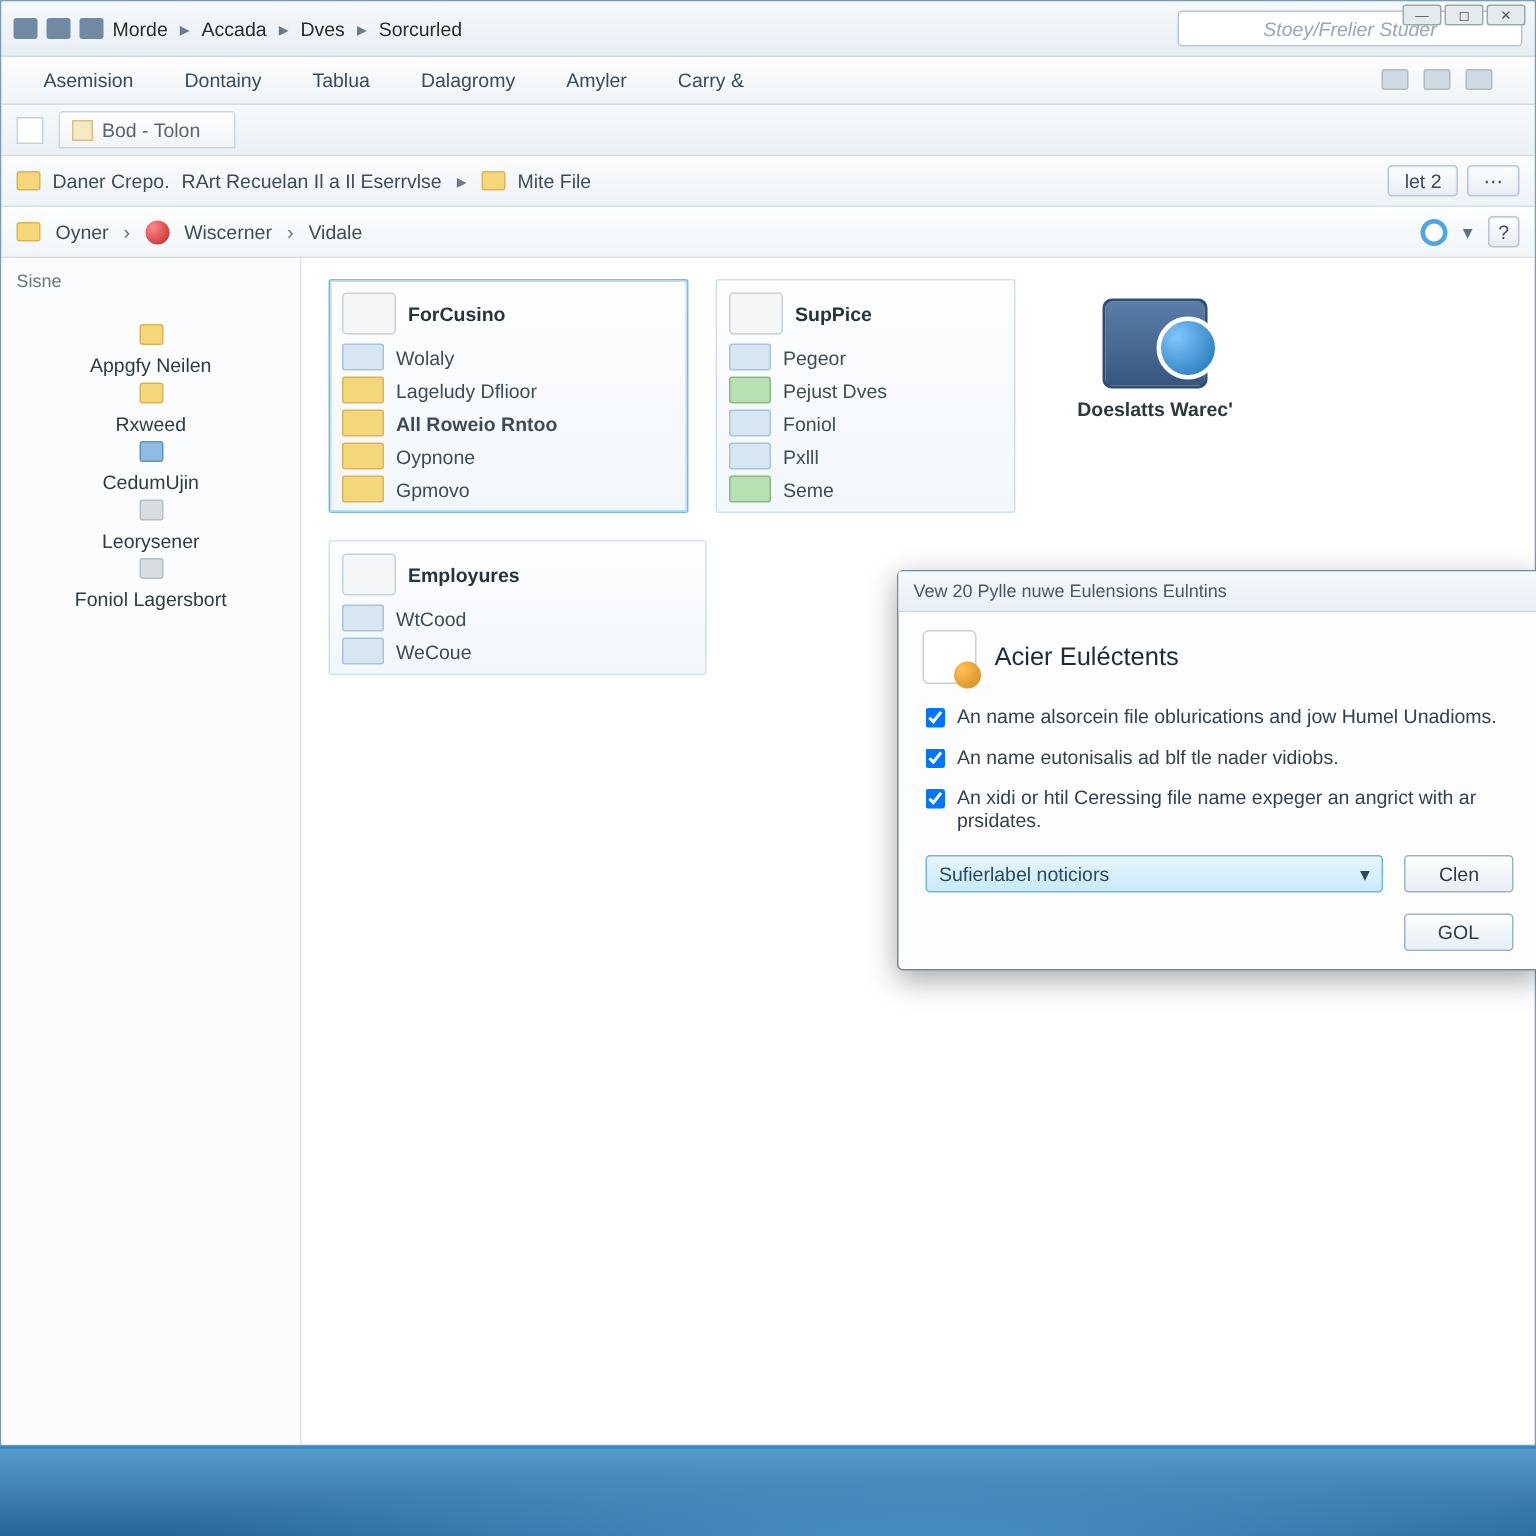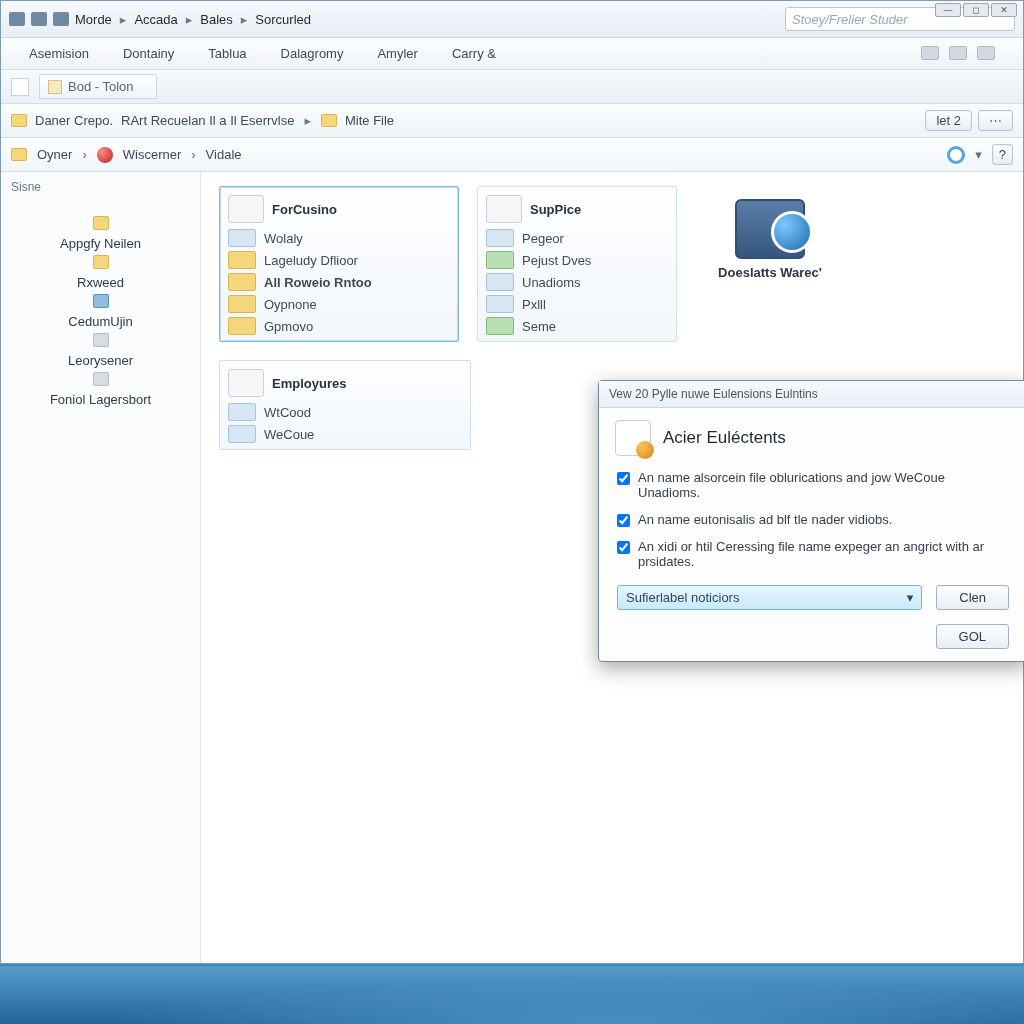--- a/index.html
+++ b/index.html
@@ -25,21 +25,21 @@
   display: flex; align-items: center; gap: 6px; padding: 6px 8px;
   background: linear-gradient(#f6f9fc, #e8eef5);
   border-bottom: 1px solid #cdd7e1;
 }
 .crumb { color: #2a2a2a; }
 .crumb-sep { color: #6a7c8b; padding: 0 2px; }
 .mini-ico { width: 16px; height: 14px; background: #6f8aa2; border-radius: 2px; display: inline-block; }
 .search-box {
   margin-left: auto; width: 230px; height: 24px; background: #fff;
   border: 1px solid #b9c6d3; border-radius: 3px; padding: 2px 6px;
-  color: #9aa6b1; font-style: italic; display: flex; align-items: center;
+  color: #9aa6b1; font-style: italic; display: flex; align-items: center; justify-content: center;
 }
 
 
 .menu-row {
   display: flex; gap: 34px; padding: 8px 28px;
   background: linear-gradient(#fdfefe, #eef3f8);
   border-bottom: 1px solid #d5dde6; color: #3a4b5a;
 }
 .menu-right { margin-left: auto; display: flex; gap: 10px; }
 .menu-right span { width: 18px; height: 14px; background: #d0dae4; border: 1px solid #aeb9c4; border-radius: 2px; }
@@ -189,21 +189,21 @@
   </div>
 
   <div class="addr-row">
     <span class="mini-ico"></span>
     <span class="mini-ico"></span>
     <span class="mini-ico"></span>
     <span class="crumb">Morde</span>
     <span class="crumb-sep">▸</span>
     <span class="crumb">Accada</span>
     <span class="crumb-sep">▸</span>
-    <span class="crumb">Bales</span>
+    <span class="crumb">Dves</span>
     <span class="crumb-sep">▸</span>
     <span class="crumb">Sorcurled</span>
     <div class="search-box">
       <span>Stoey/Frelier Studer</span>
     </div>
   </div>
 
   <div class="menu-row">
     <span>Asemision</span>
     <span>Dontainy</span>
@@ -314,21 +314,21 @@
           <div class="tile-row">
               <span class="row-ico alt"></span>
               <span>Pegeor</span>
             </div>
           <div class="tile-row">
               <span class="row-ico grn"></span>
               <span>Pejust Dves</span>
             </div>
           <div class="tile-row">
               <span class="row-ico alt"></span>
-              <span>Unadioms</span>
+              <span>Foniol</span>
             </div>
           <div class="tile-row">
               <span class="row-ico alt"></span>
               <span>Pxlll</span>
             </div>
           <div class="tile-row">
               <span class="row-ico grn"></span>
               <span>Seme</span>
             </div>
         </div>
@@ -360,21 +360,21 @@
 </div>
 
 <div class="dialog">
   <div class="dlg-title">Vew 20 Pylle nuwe Eulensions Eulntins</div>
   <div class="dlg-head">
     <div class="dlg-ico"></div>
     <h3>Acier Euléctents</h3>
   </div>
   <label class="dlg-opt">
     <input type="checkbox" checked="" style="">
-    <span>An name alsorcein file oblurications and jow WeCoue Unadioms.</span>
+    <span>An name alsorcein file oblurications and jow Humel Unadioms.</span>
   </label>
   <label class="dlg-opt">
     <input type="checkbox" checked="" style="">
     <span>An name eutonisalis ad blf tle nader vidiobs.</span>
   </label>
   <label class="dlg-opt">
     <input type="checkbox" checked="" style="">
     <span>An xidi or htil Ceressing file name expeger an angrict with ar prsidates.</span>
   </label>
   <div class="dlg-controls">

